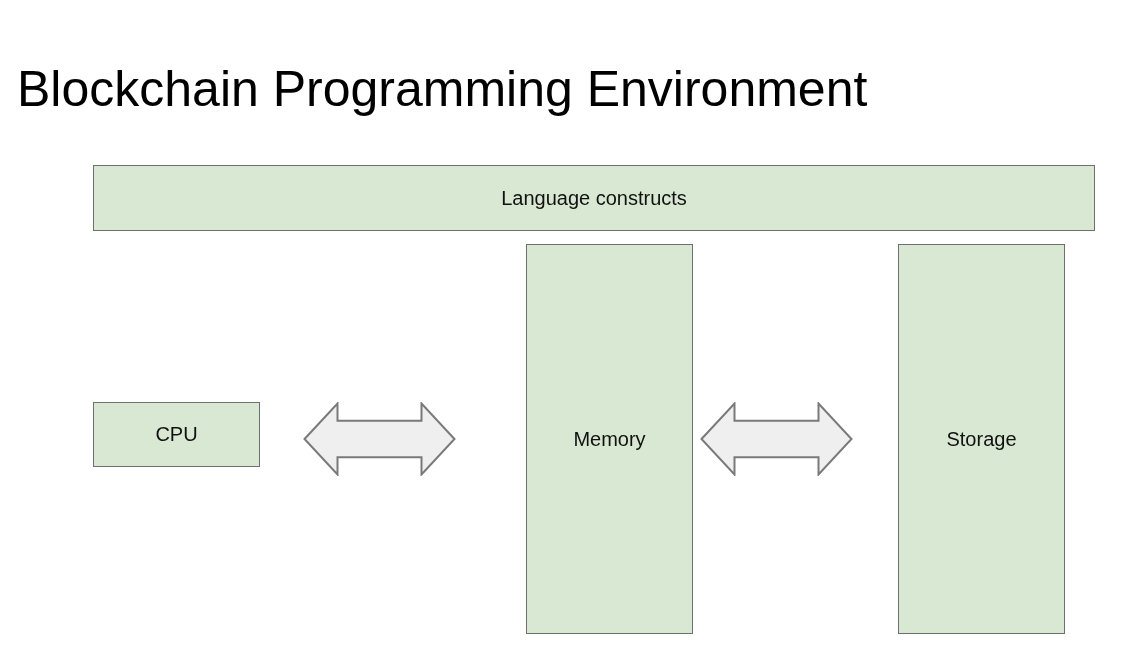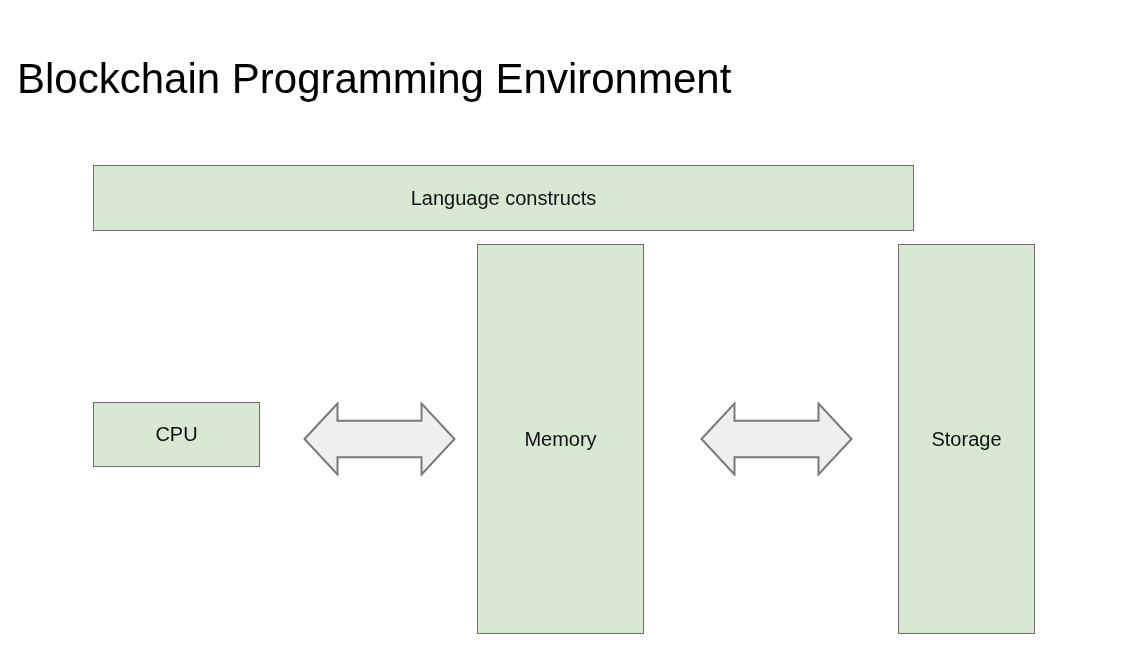--- a/index.html
+++ b/index.html
@@ -18,41 +18,41 @@
     height: 651px;
     position: relative;
     background: var(--background);
     font-family: "Liberation Sans", sans-serif;
     overflow: hidden;
   }
   .title {
     position: absolute;
     left: 17px;
     top: 28px;
-    font-size: 42px;
+    font-size: 50px;
     line-height: 1.1;
     font-weight: 400;
     color: var(--title-color);
     white-space: nowrap;
   }
   .node {
     position: absolute;
     display: flex;
     align-items: center;
     justify-content: center;
     background: var(--node-fill);
     border: 1.5px solid var(--node-border);
     color: var(--label-color);
     font-size: 20px;
     text-align: center;
   }
-  .node-language { left: 93px;  top: 165px; width: 821px; height: 66px; }
+  .node-language { left: 93px;  top: 165px; width: 1002px; height: 66px; }
   .node-cpu      { left: 93px;  top: 402px; width: 167px; height: 65px; }
-  .node-memory   { left: 477px; top: 244px; width: 167px; height: 390px; }
-  .node-storage  { left: 898px; top: 244px; width: 137px; height: 390px; }
+  .node-memory   { left: 526px; top: 244px; width: 167px; height: 390px; }
+  .node-storage  { left: 898px; top: 244px; width: 167px; height: 390px; }
   .arrow {
     position: absolute;
     width: 153px;
     height: 74px;
   }
   .arrow-cpu-memory     { left: 303px; top: 402px; }
   .arrow-memory-storage { left: 700px; top: 402px; }
   .arrow polygon {
     fill: var(--arrow-fill);
     stroke: var(--arrow-border);

